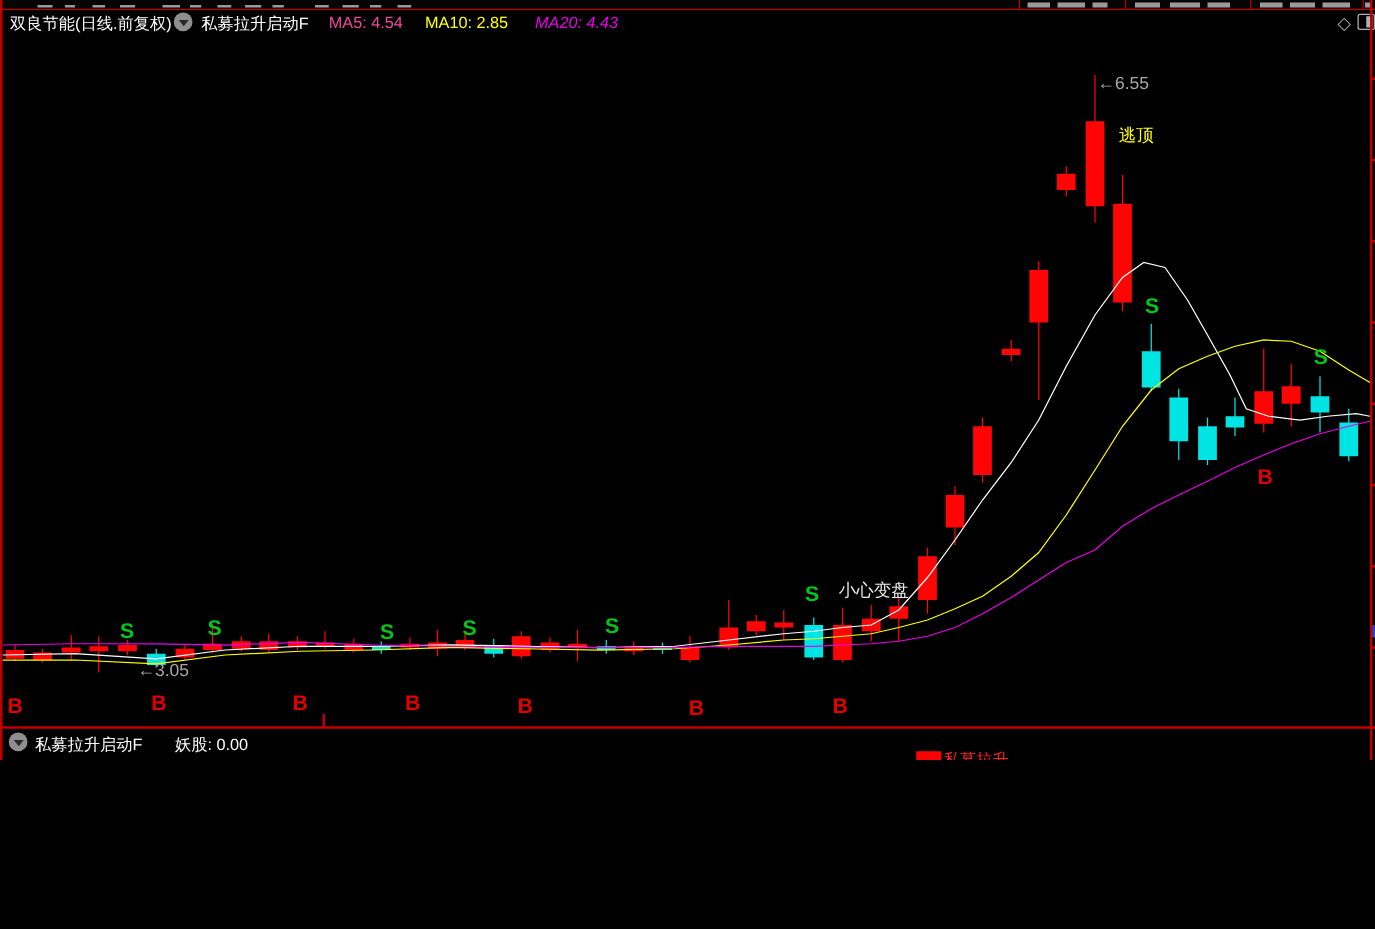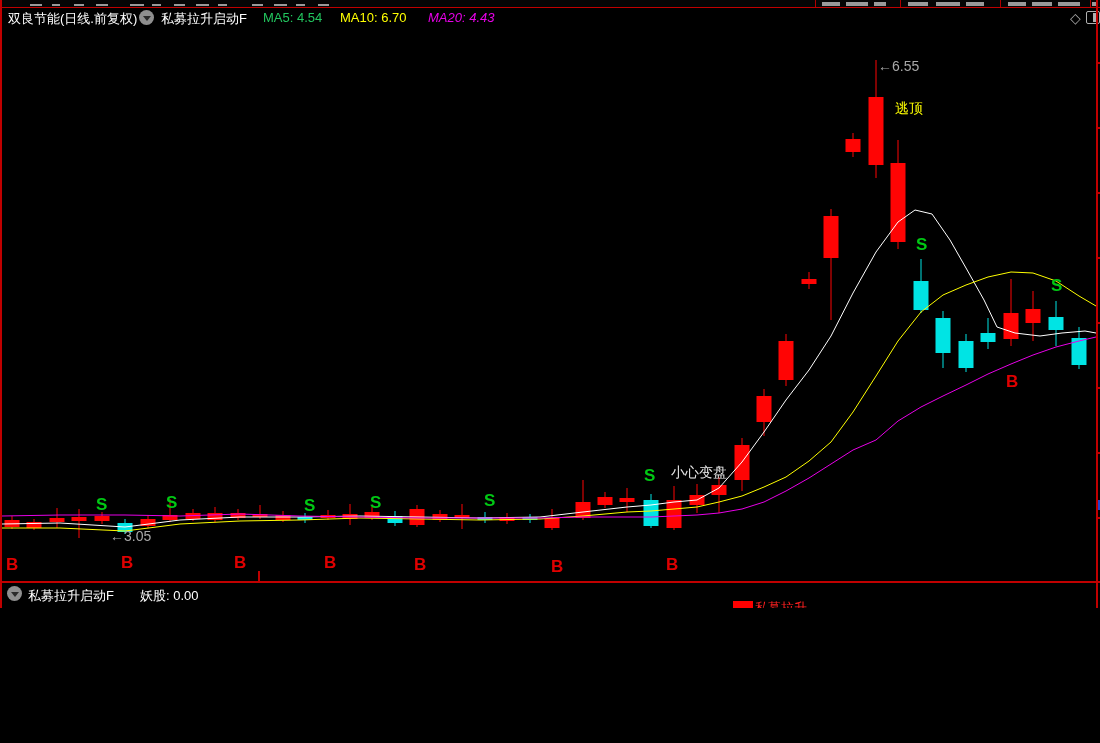--- a/index.html
+++ b/index.html
@@ -55,22 +55,22 @@
       <div class="dash" style="left: 1032px; width: 20px; top: 2px; height: 4px;"></div>
       <div class="dash" style="left: 1058px; width: 22px; top: 2px; height: 4px;"></div>
       <div class="dash" style="left: 1092px; width: 4px; top: 2px; height: 4px;"></div>
     </div>
   <div class="abs redline" style="left:0;top:7px;width:1100px;height:1px;"></div>
 
   <div class="hdr">
     <span style="left:8px;color:#ffffff;">双良节能(日线.前复权)</span>
     <div class="circle-ico" style="left:139px;top:10px;"></div>
     <span style="left:161px;color:#ffffff;">私募拉升启动F</span>
-    <span style="left:263px;color:#22c55e;">MA5: 4.54</span>
-    <span style="left:340px;color:#ffff00;">MA10: 6.70</span>
+    <span style="left:263px;color:#ec4899;">MA5: 4.54</span>
+    <span style="left:340px;color:#ffff00;">MA10: 2.85</span>
     <span style="left:428px;color:#e800e8;font-style:italic;">MA20: 4.43</span>
   </div>
   <div class="abs diamond" style="left:1070px;top:11px;">◇</div>
   <div class="abs split-ico" style="left:1086px;top:11px;"></div>
 
   <svg id="chart" width="1100" height="743" viewBox="0 0 1100 743">
       <line x1="12" y1="516" x2="12" y2="529" stroke="#ff0404" stroke-width="1"></line>
       <rect x="4.5" y="520" width="15" height="7" fill="#ff0404"></rect>
       <line x1="34" y1="519" x2="34" y2="530" stroke="#ff0404" stroke-width="1"></line>
       <rect x="26.5" y="522" width="15" height="6" fill="#ff0404"></rect>

